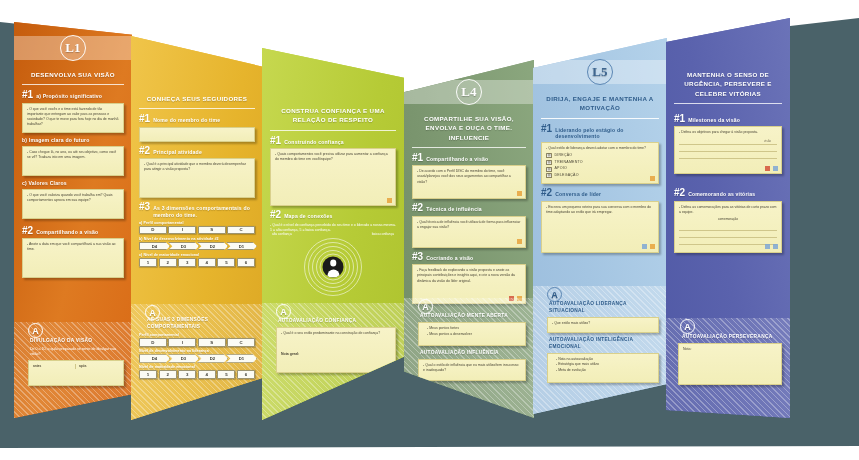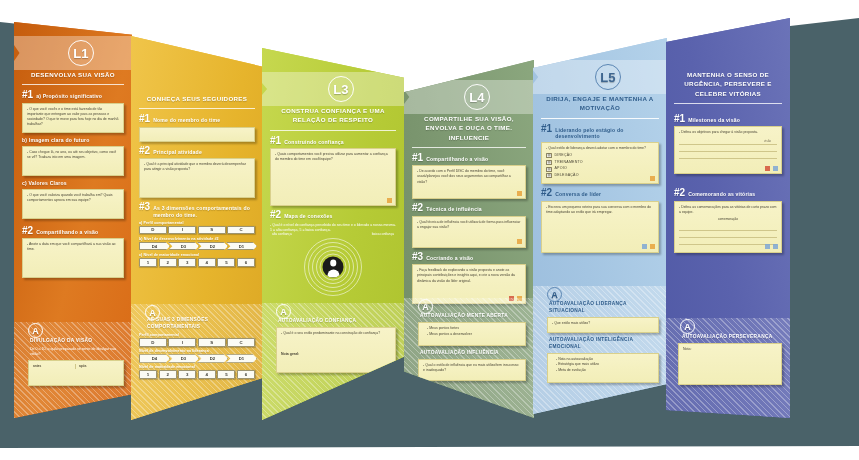--- a/index.html
+++ b/index.html
@@ -32,25 +32,26 @@
   }
   .panel-body {
     position: absolute;
     left: 0; right: 0; top: 0; bottom: 0;
     padding: 0;
   }
 
   
   .banner {
     position: absolute;
-    left: 8px; width: 100%;
-    height: 34px;
+    left: 0; width: 100%;
+    height: 24px;
     display: flex;
     align-items: center;
     justify-content: center;
+    font-family: Liberation Serif, serif;
   }
   .banner-bg {
     position: absolute;
     left: -12%; top: 0;
     width: 124%; height: 100%;
     background: rgba(255,255,255,0.34);
     clip-path: polygon(0% 0%, 90% 0%, 100% 50%, 90% 100%, 0% 100%, 8% 50%);
   }
   .badge {
     position: relative;
@@ -428,24 +429,20 @@
         </div>
       </div>
     </div>
   </div>
 
   <div class="panel" style="left:262px; top:48px; width:142px; height:372px;
               clip-path: polygon(0% 0%, 100% 8%, 100% 83%, 0% 100%);
               background:#b9ce3c;">
     <div class="panel-inner" style="background:linear-gradient(100deg,#c6d84f 0%, #b6cb36 60%, #aec32f 100%);">
       <div class="panel-body">
-        <div class="banner" style="top:24px;">
-          <div class="banner-bg"></div>
-          <div class="badge">L3</div>
-        </div>
         <div style="padding-top:54px;">
           <div class="panel-title">CONSTRUA CONFIANÇA E UMA RELAÇÃO DE RESPEITO</div>
           <div class="rule"></div>
 
           <div class="item">
             <div class="item-head">
               <span class="hash">#1</span>
               <span class="item-label">Construindo confiança</span>
             </div>
             <div class="card xtall" style="min-height:58px;">

